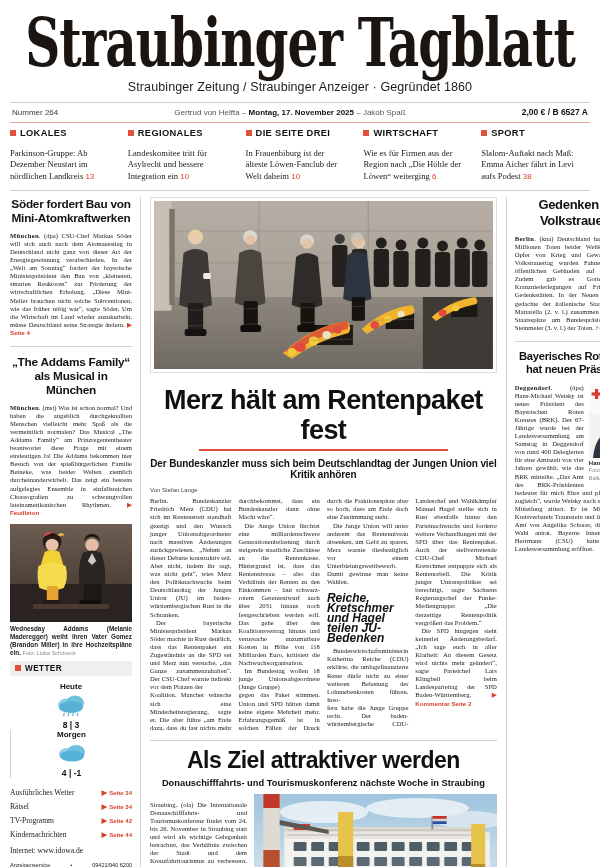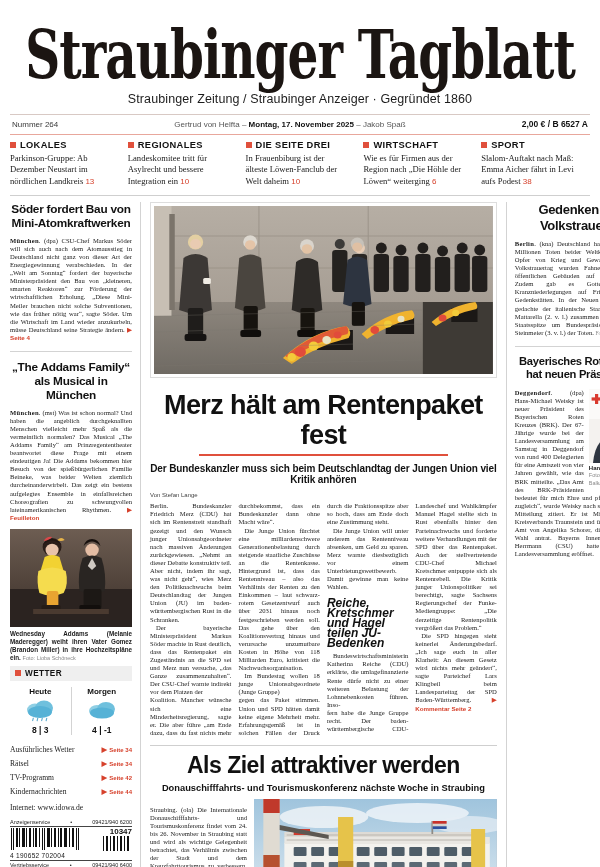--- a/index.html
+++ b/index.html
@@ -7,21 +7,21 @@
   body {
     width:600px; height:867px;
     background:#ffffff;
     font-family:"Liberation Serif", serif;
     color:#141414;
     overflow:hidden;
   }
   .page { width:600px; height:867px; position:relative; padding:0 10px; }
 
   
-  .masthead { text-align:center; padding-top:18px; }
+  .masthead { text-align:center; padding-top:6px; }
   .masthead-title {
     font-family:"DejaVu Serif", serif;
     font-weight:700;
     font-size:55px;
     line-height:60px;
     letter-spacing:-1px;
     color:#1b1512;
     font-stretch:condensed;
     transform:scaleY(1.22) scaleX(0.98);
     transform-origin:center top;
@@ -50,21 +50,21 @@
   .issueline .right { font-weight:700; font-size:8.5px; color:#111; }
 
   
   .teasers { display:flex; gap:0; padding:5px 0 4px 0; }
   .teaser { flex:1; padding-right:9px; position:relative; }
   .teaser + .teaser { padding-left:9px; }
   .teaser-head {
     font-family:"Liberation Sans", sans-serif;
     font-weight:700; font-size:9.3px; letter-spacing:.35px;
     color:#111; display:flex; align-items:center; gap:4px;
-    margin-bottom:3px;
+    margin-bottom:10px;
   }
   .sqr { width:6px; height:6px; background:#e0503c; display:inline-block; }
   .teaser-text {
     font-size:8.6px; line-height:11.4px; color:#1a1a1a;
     font-family:"Liberation Serif", serif;
   }
   .teaser-text .pg { color:#d6412c; font-size:8px; font-family:"Liberation Sans", sans-serif; }
   .teasers-rule { border:0; border-top:1px solid #cfcfcf; margin:4px 0 0 0; }
 
   
@@ -103,21 +103,21 @@
   }
   .credit { font-weight:400; color:#8a8a8a; font-size:5.5px; }
 
   
   .wx-head {
     background:#efefef; display:flex; align-items:center; gap:4px;
     padding:3px 5px; margin-top:4px;
     font-family:"Liberation Sans", sans-serif;
     font-weight:700; font-size:8.2px; letter-spacing:.4px; color:#111;
   }
-  .wx-body { display:flex; padding:6px 0 2px 0; }
+  .wx-body { display:flex; padding:6px 0 2px 0;flex-direction:column; }
   .wx-cell { flex:1; text-align:center; }
   .wx-cell + .wx-cell { border-left:1px solid #d3d3d3; }
   .wx-day {
     font-family:"Liberation Sans", sans-serif;
     font-weight:700; font-size:8px; color:#111; margin-bottom:2px;
   }
   .wx-temp {
     font-family:"Liberation Sans", sans-serif;
     font-weight:700; font-size:8.5px; color:#111; margin-top:1px;
   }

